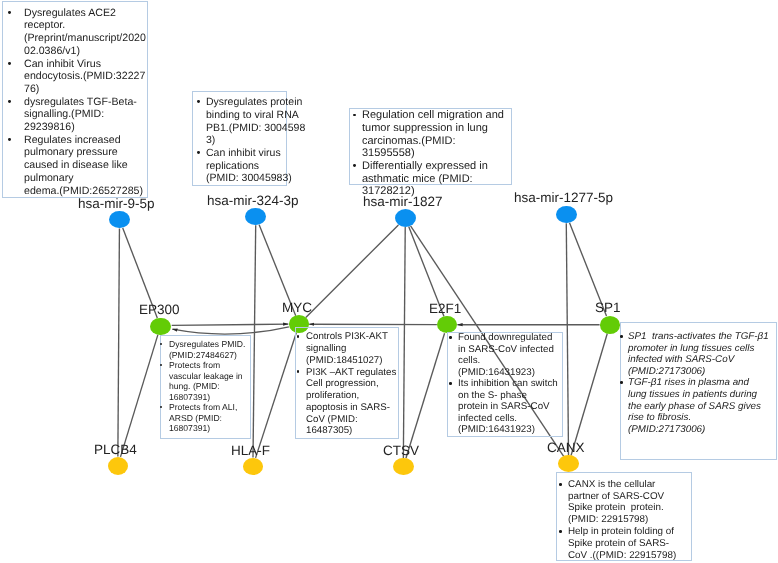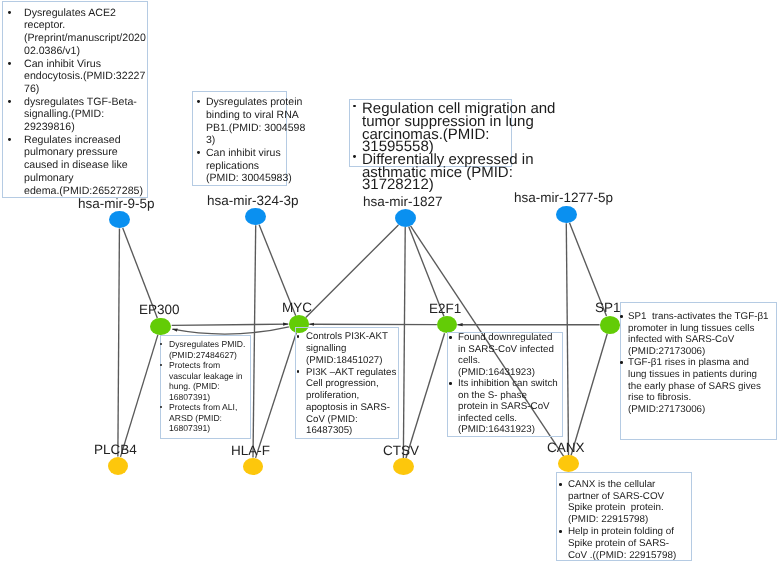--- a/index.html
+++ b/index.html
@@ -118,21 +118,21 @@
           <span class="annline" style="left:13.60px;top:43.09px;">3)</span>
         </li>
         <li class="annitem">
           <span class="bul" style="left:4.90px;top:58.97px;width:2.89px;height:2.89px;"></span>
           <span class="annline" style="left:13.60px;top:55.76px;">Can inhibit virus</span>
           <span class="annline" style="left:13.60px;top:68.43px;">replications</span>
           <span class="annline" style="left:13.60px;top:81.10px;">(PMID: 30045983)</span>
         </li>
       </ul>
     </div>
-<div class="annbox" style="left:349.10px;top:99px;width:162.60px;height:68px;font-size:15px;line-height:1;">
+<div class="annbox" style="left:349.10px;top:108px;width:162.60px;height:77px;font-size:11px;line-height:1;">
       <ul class="annlist">
         <li class="annitem">
           <span class="bul" style="left:3.00px;top:4.59px;width:2.89px;height:2.89px;"></span>
           <span class="annline" style="left:11.90px;top:1.38px;">Regulation cell migration and</span>
           <span class="annline" style="left:11.90px;top:14.03px;">tumor suppression in lung</span>
           <span class="annline" style="left:11.90px;top:26.68px;">carcinomas.(PMID:</span>
           <span class="annline" style="left:11.90px;top:39.33px;">31595558)</span>
         </li>
         <li class="annitem">
           <span class="bul" style="left:3.00px;top:55.19px;width:2.89px;height:2.89px;"></span>
@@ -195,21 +195,21 @@
         <li class="annitem">
           <span class="bul" style="left:1.00px;top:48.84px;width:2.68px;height:2.68px;"></span>
           <span class="annline" style="left:10.10px;top:45.86px;">Its inhibition can switch</span>
           <span class="annline" style="left:10.10px;top:57.40px;">on the S- phase</span>
           <span class="annline" style="left:10.10px;top:68.94px;">protein in SARS-CoV</span>
           <span class="annline" style="left:10.10px;top:80.48px;">infected cells.</span>
           <span class="annline" style="left:10.10px;top:92.02px;">(PMID:16431923)</span>
         </li>
       </ul>
     </div>
-<div class="annbox" style="left:619.50px;top:302px;width:157.10px;height:138.30px;font-size:9.8px;line-height:1;">
+<div class="annbox" style="left:619.50px;top:322px;width:157.10px;height:138.30px;font-size:9.8px;line-height:1;font-style:italic;">
       <ul class="annlist">
         <li class="annitem">
           <span class="bul" style="left:-0.70px;top:11.95px;width:2.70px;height:2.70px;"></span>
           <span class="annline" style="left:7.70px;top:8.96px;">SP1  trans-activates the TGF-β1</span>
           <span class="annline" style="left:7.70px;top:20.57px;">promoter in lung tissues cells</span>
           <span class="annline" style="left:7.70px;top:32.18px;">infected with SARS-CoV</span>
           <span class="annline" style="left:7.70px;top:43.79px;">(PMID:27173006)</span>
         </li>
         <li class="annitem">
           <span class="bul" style="left:-0.70px;top:58.39px;width:2.70px;height:2.70px;"></span>

